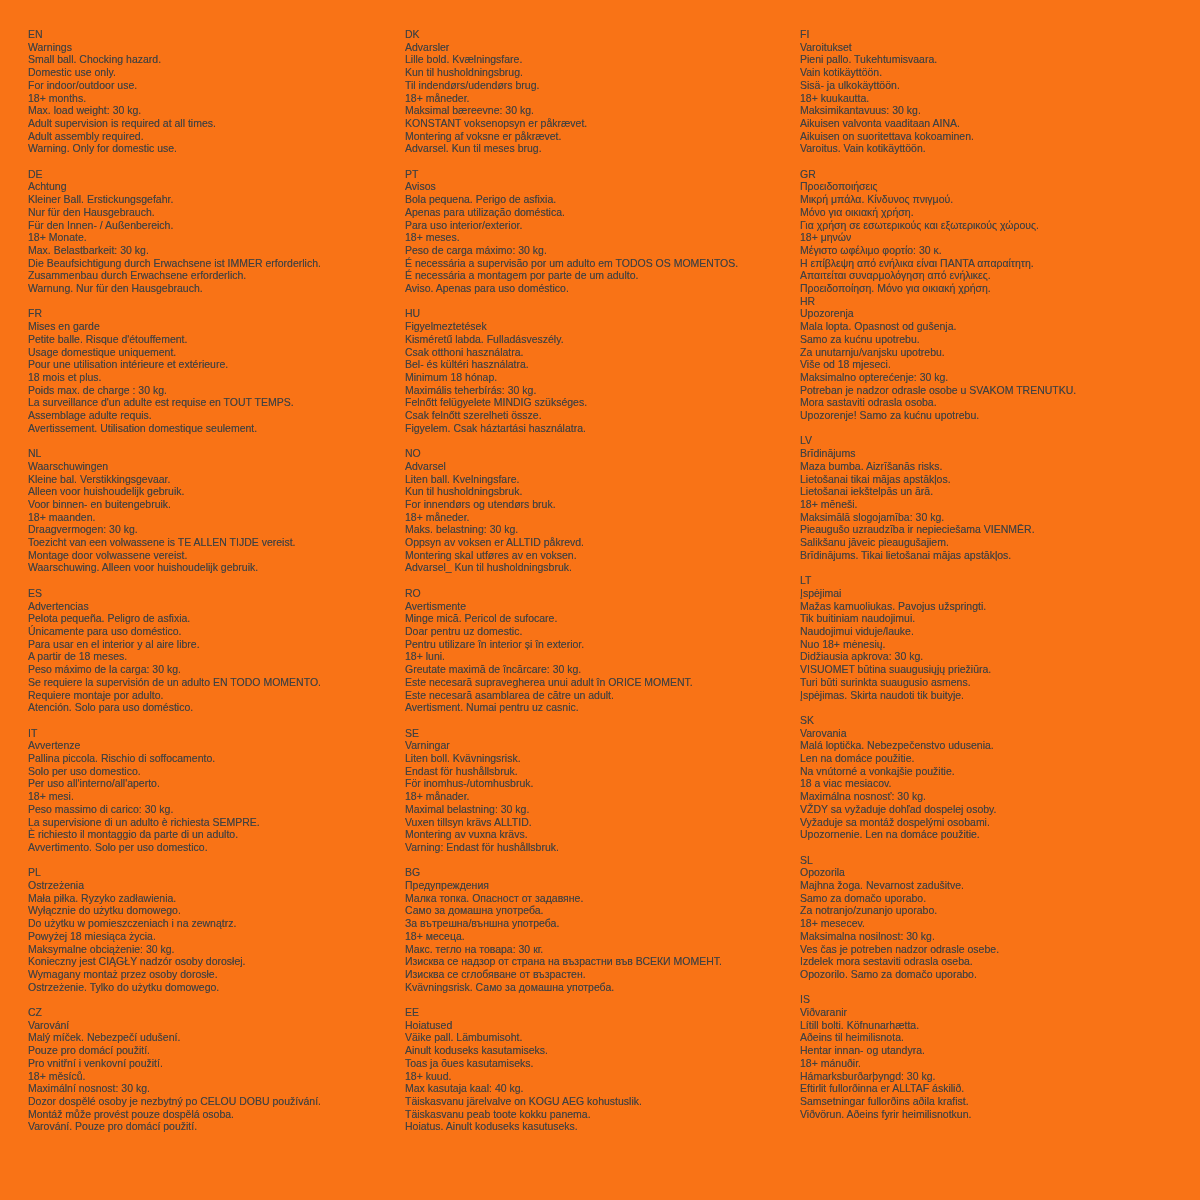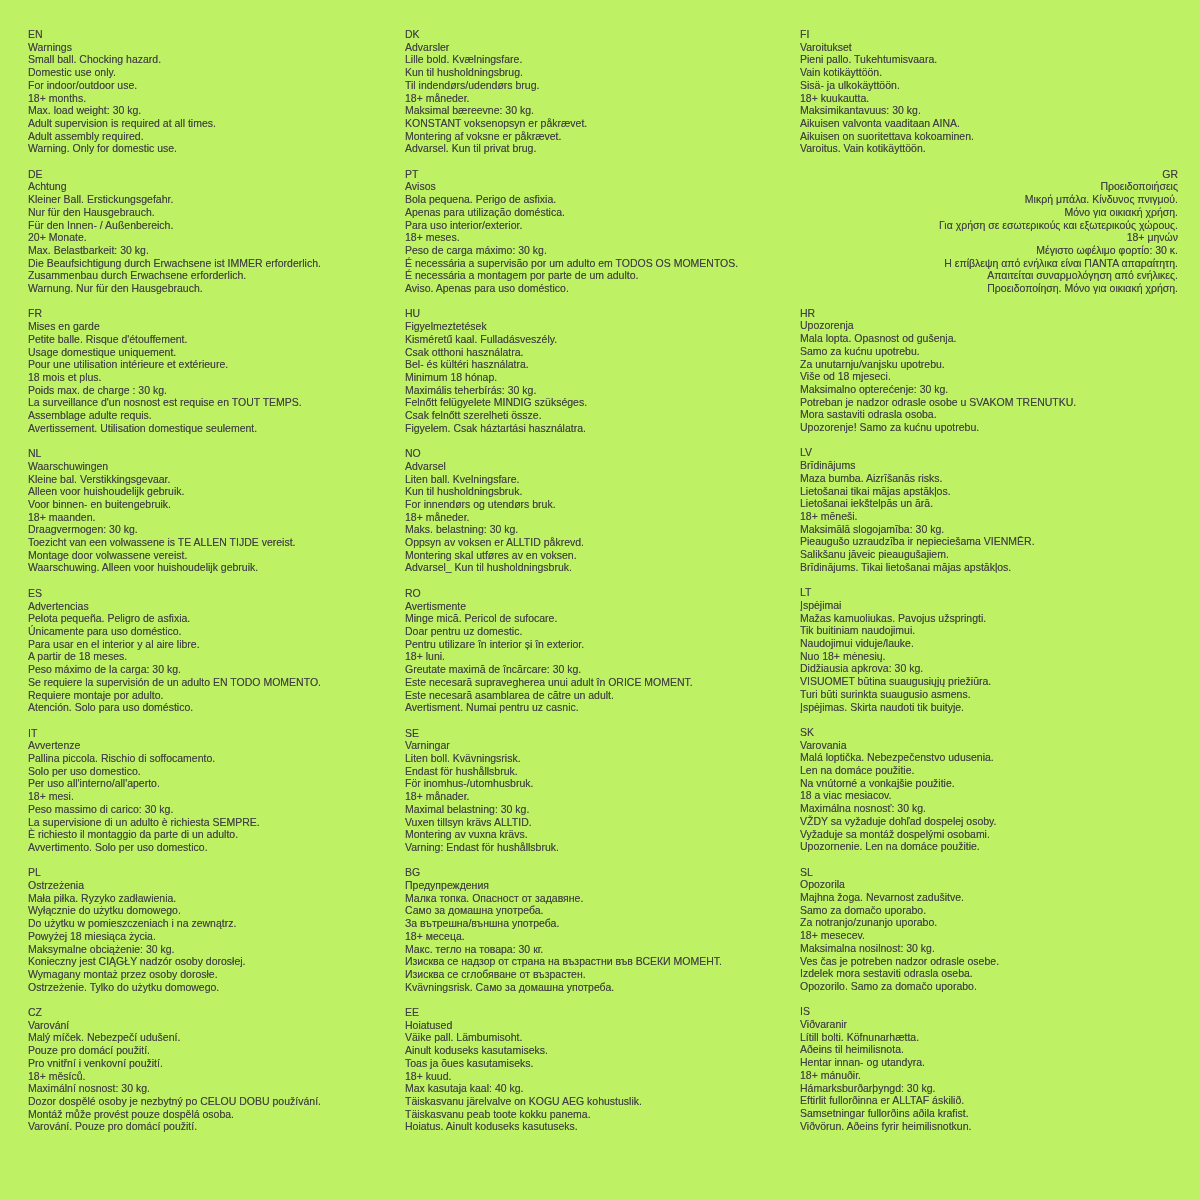--- a/index.html
+++ b/index.html
@@ -4,38 +4,38 @@
 <style>
   html, body {
     margin: 0;
     padding: 0;
     background: #ffffff;
   }
   .sheet {
     position: relative;
     width: 1200px;
     height: 1200px;
-    background: #bef264;
+    background: #f97316;
     overflow: hidden;
     font-family: "Liberation Sans", sans-serif;
     font-size: 10.5px;
     line-height: 12.7px;
     color: #414141;
     text-shadow: 0 0 0.6px rgba(70,70,70,0.55);
   }
   .col {
     position: absolute;
     top: 28px;
     width: 378px;
   }
   .col1 { left: 28px; }
   .col2 { left: 405px; }
   .col3 { left: 800px; }
   .section { margin: 0 0 12.7px 0; }
-  .section.nogap { margin-bottom: 12px; text-align: right; }
+  .section.nogap { margin-bottom: 0; }
   .lang-code { white-space: nowrap; }
   .warning-line { white-space: nowrap; }
 </style>
 </head>
 <body>
 
 <div class="sheet">
     <div class="col col1">
       <div class="section">
         <div class="lang-code">EN</div>
@@ -48,35 +48,35 @@
         <div class="warning-line">Adult supervision is required at all times.</div>
         <div class="warning-line">Adult assembly required.</div>
         <div class="warning-line">Warning. Only for domestic use.</div>
       </div>
       <div class="section">
         <div class="lang-code">DE</div>
         <div class="warning-line">Achtung</div>
         <div class="warning-line">Kleiner Ball. Erstickungsgefahr.</div>
         <div class="warning-line">Nur für den Hausgebrauch.</div>
         <div class="warning-line">Für den Innen- / Außenbereich.</div>
-        <div class="warning-line">20+ Monate.</div>
+        <div class="warning-line">18+ Monate.</div>
         <div class="warning-line">Max. Belastbarkeit: 30 kg.</div>
         <div class="warning-line">Die Beaufsichtigung durch Erwachsene ist IMMER erforderlich.</div>
         <div class="warning-line">Zusammenbau durch Erwachsene erforderlich.</div>
         <div class="warning-line">Warnung. Nur für den Hausgebrauch.</div>
       </div>
       <div class="section">
         <div class="lang-code">FR</div>
         <div class="warning-line">Mises en garde</div>
         <div class="warning-line">Petite balle. Risque d'étouffement.</div>
         <div class="warning-line">Usage domestique uniquement.</div>
         <div class="warning-line">Pour une utilisation intérieure et extérieure.</div>
         <div class="warning-line">18 mois et plus.</div>
         <div class="warning-line">Poids max. de charge : 30 kg.</div>
-        <div class="warning-line">La surveillance d'un nosnost est requise en TOUT TEMPS.</div>
+        <div class="warning-line">La surveillance d'un adulte est requise en TOUT TEMPS.</div>
         <div class="warning-line">Assemblage adulte requis.</div>
         <div class="warning-line">Avertissement. Utilisation domestique seulement.</div>
       </div>
       <div class="section">
         <div class="lang-code">NL</div>
         <div class="warning-line">Waarschuwingen</div>
         <div class="warning-line">Kleine bal. Verstikkingsgevaar.</div>
         <div class="warning-line">Alleen voor huishoudelijk gebruik.</div>
         <div class="warning-line">Voor binnen- en buitengebruik.</div>
         <div class="warning-line">18+ maanden.</div>
@@ -138,38 +138,38 @@
       <div class="section">
         <div class="lang-code">DK</div>
         <div class="warning-line">Advarsler</div>
         <div class="warning-line">Lille bold. Kvælningsfare.</div>
         <div class="warning-line">Kun til husholdningsbrug.</div>
         <div class="warning-line">Til indendørs/udendørs brug.</div>
         <div class="warning-line">18+ måneder.</div>
         <div class="warning-line">Maksimal bæreevne: 30 kg.</div>
         <div class="warning-line">KONSTANT voksenopsyn er påkrævet.</div>
         <div class="warning-line">Montering af voksne er påkrævet.</div>
-        <div class="warning-line">Advarsel. Kun til privat brug.</div>
+        <div class="warning-line">Advarsel. Kun til meses brug.</div>
       </div>
       <div class="section">
         <div class="lang-code">PT</div>
         <div class="warning-line">Avisos</div>
         <div class="warning-line">Bola pequena. Perigo de asfixia.</div>
         <div class="warning-line">Apenas para utilização doméstica.</div>
         <div class="warning-line">Para uso interior/exterior.</div>
         <div class="warning-line">18+ meses.</div>
         <div class="warning-line">Peso de carga máximo: 30 kg.</div>
         <div class="warning-line">É necessária a supervisão por um adulto em TODOS OS MOMENTOS.</div>
         <div class="warning-line">É necessária a montagem por parte de um adulto.</div>
         <div class="warning-line">Aviso. Apenas para uso doméstico.</div>
       </div>
       <div class="section">
         <div class="lang-code">HU</div>
         <div class="warning-line">Figyelmeztetések</div>
-        <div class="warning-line">Kisméretű kaal. Fulladásveszély.</div>
+        <div class="warning-line">Kisméretű labda. Fulladásveszély.</div>
         <div class="warning-line">Csak otthoni használatra.</div>
         <div class="warning-line">Bel- és kültéri használatra.</div>
         <div class="warning-line">Minimum 18 hónap.</div>
         <div class="warning-line">Maximális teherbírás: 30 kg.</div>
         <div class="warning-line">Felnőtt felügyelete MINDIG szükséges.</div>
         <div class="warning-line">Csak felnőtt szerelheti össze.</div>
         <div class="warning-line">Figyelem. Csak háztartási használatra.</div>
       </div>
       <div class="section">
         <div class="lang-code">NO</div>

